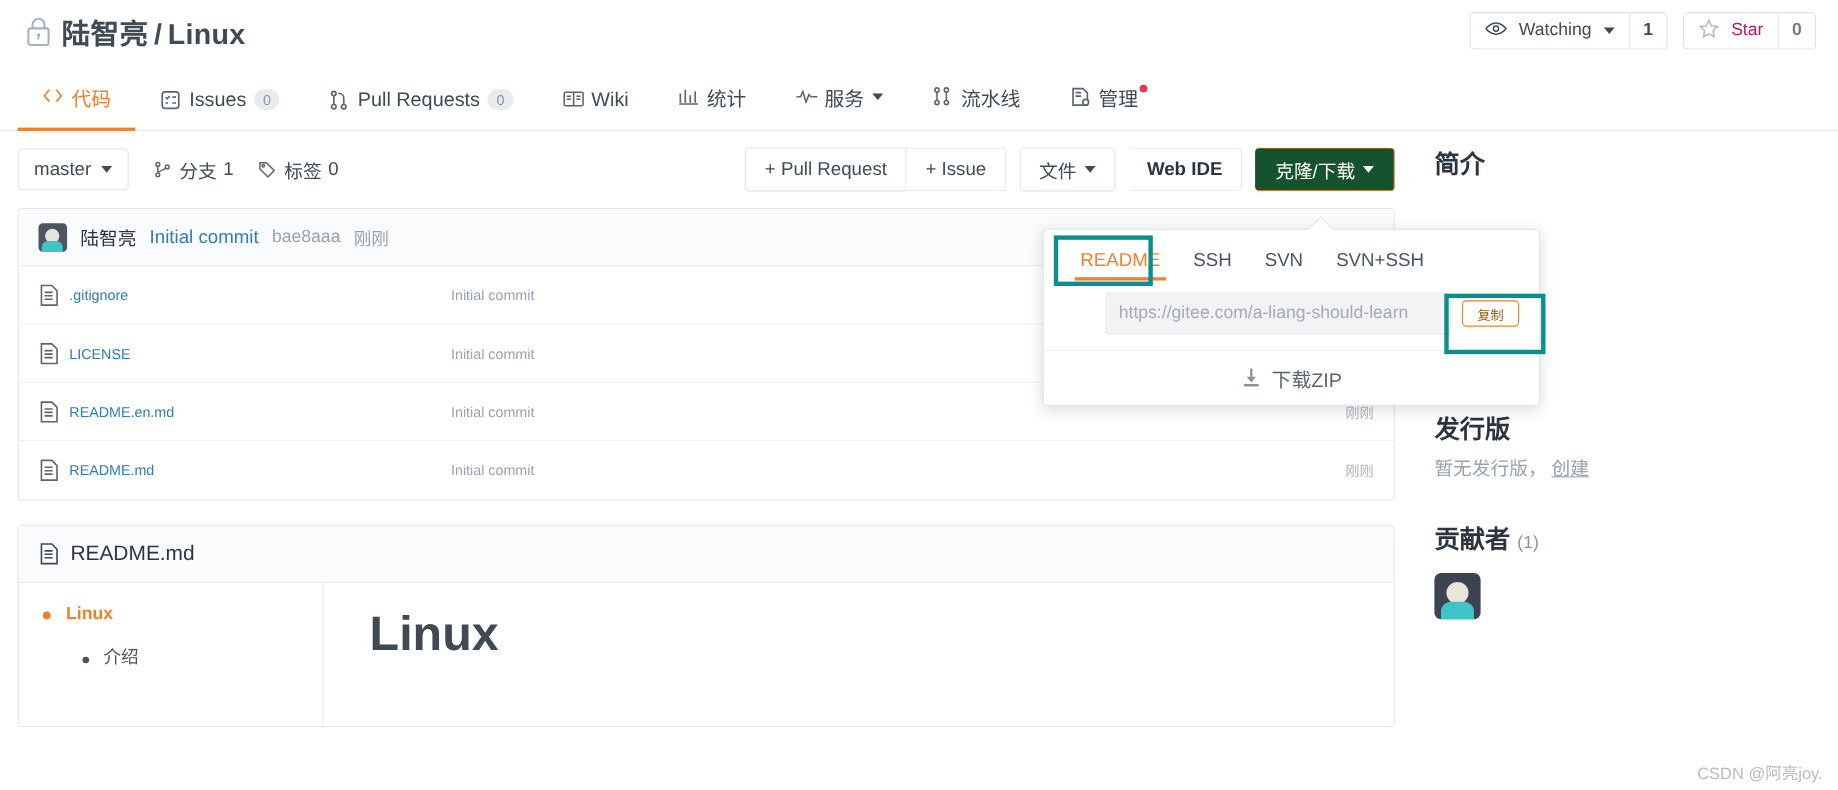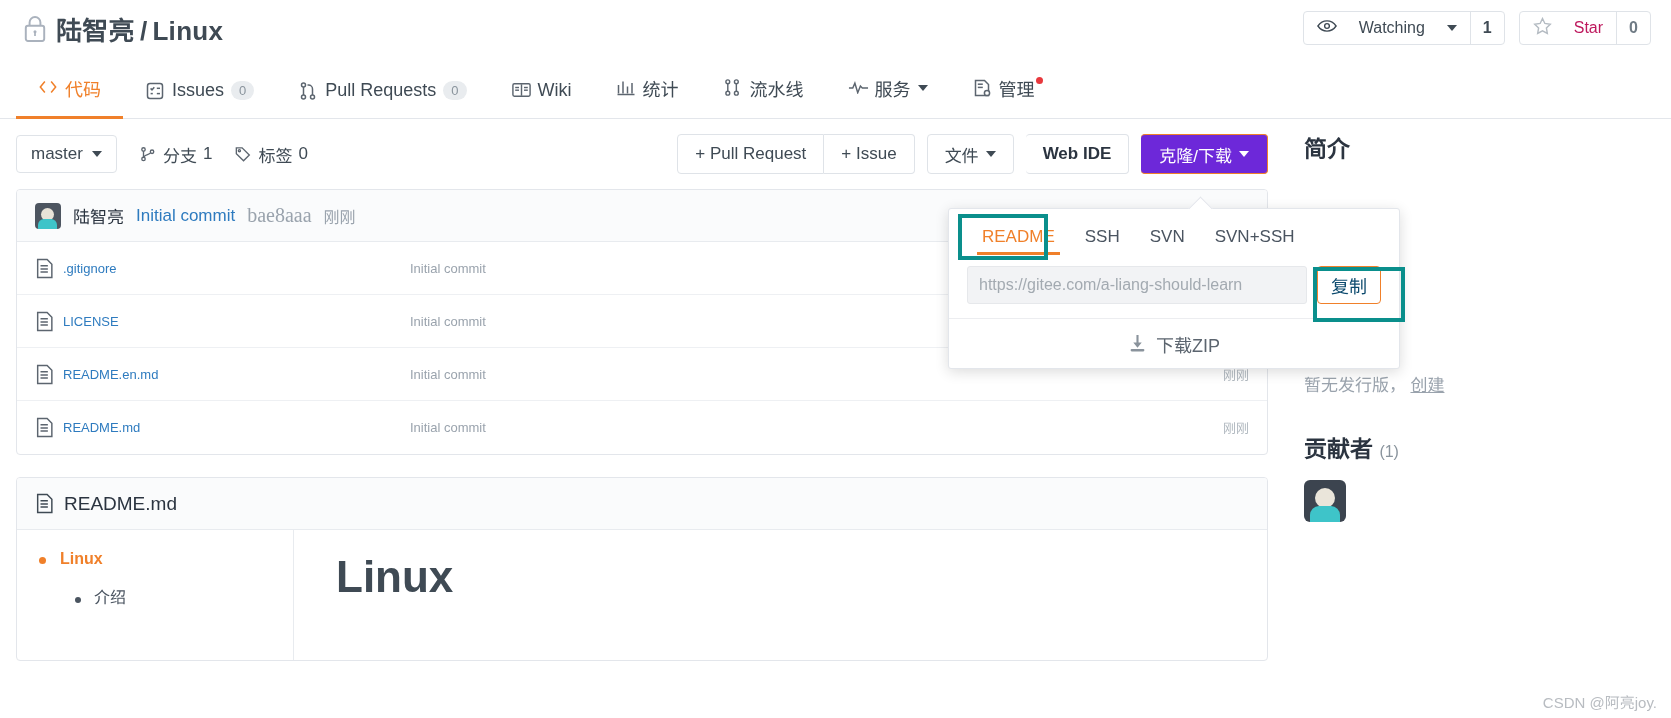--- a/index.html
+++ b/index.html
@@ -45,21 +45,21 @@
     align-items: stretch;
     border: 1px solid #dfe3e8;
     border-radius: 4px;
     background: #fff;
     height: 34px;
     overflow: hidden;
   }
   .btn-group .seg {
     display: flex;
     align-items: center;
-    gap: 22px;
+    gap: 11px;
     padding: 0 13px;
     font-size: 16px;
     color: #3f4a54;
     white-space: nowrap;
   }
   .btn-group .seg + .seg { border-left: 1px solid #dfe3e8; }
   .btn-group .count { font-weight: bold; padding: 0 12px; }
   .btn-group.muted .seg { color: #be185d; }
   .btn-group.muted .count { color: #707b85; }
   .caret-down {
@@ -170,21 +170,21 @@
   }
   .tb-btn + .tb-btn { border-left: none; }
   .tb-group.rounded .tb-btn:first-child { border-radius: 4px 0 0 4px; }
   .tb-group.rounded .tb-btn:last-child { border-radius: 0 4px 4px 0; }
   .tb-solo {
     border-radius: 4px;
     margin-left: 12px;
   }
   .tb-btn.bold { font-weight: bold; color: #2b3440; }
   .tb-btn.primary {
-    background: #6d28d9;
+    background: #14532d;
     border-color: #f0802a;
     color: #fff;
     font-size: 17px;
     padding: 0 18px;
     margin-left: 12px;
     border-radius: 4px;
   }
   .tb-btn.primary .caret-down { border-top-color: #fff; }
 
   
@@ -218,21 +218,21 @@
     background:#e8e3d8;
   }
   .avatar-sm::after {
     content:"";
     position:absolute; left:3px; bottom:0;
     width:19px; height:10px; border-radius:6px 6px 0 0;
     background:#3ec4c9;
   }
   .commit-author { font-size: 17px; color: #2b3440; }
   .commit-msg { font-size: 17px; color: #2e7bbf; }
-  .commit-sha { font-size: 20px; color: #9aa3ad; font-family: Liberation Serif, serif; }
+  .commit-sha { font-size: 16px; color: #9aa3ad; }
   .commit-time { font-size: 16px; color: #9aa3ad; }
 
   .file-row {
     display: flex;
     align-items: center;
     height: 53px;
     padding: 0 18px;
     border-bottom: 1px solid #eef0f3;
     font-size: 13px;
   }
@@ -360,45 +360,46 @@
   .clone-tab.active { color: #f0802a; }
   .clone-tab.active::after {
     content:"";
     position:absolute;
     left: 10px; right: 10px; bottom: 3px;
     height: 3px; background: #f0802a;
   }
   .clone-url-row {
     display: flex;
     align-items: center;
-    padding: 8px 18px 14px 18px;
+    padding: 8px 18px 14px 32px;
     gap: 10px;
+    margin-left: 24px;
   }
   .clone-url {
     flex: 1;
     height: 38px;
     background: #f2f3f5;
     border: 1px solid #e6e8eb;
     border-radius: 3px;
     color: #a3aab1;
     font-size: 16px;
     display: flex;
     align-items: center;
     padding: 0 11px;
     overflow: hidden;
     white-space: nowrap;
   }
   .copy-btn {
     border: 1px solid #f0802a;
-    color: #0c4a6e;
+    color: #a16207;
     background: #fff;
     border-radius: 4px;
-    height: 38px;
+    height: 24px;
     padding: 0 13px;
-    font-size: 18px;
+    font-size: 12px;
     display: flex;
     align-items: center;
     white-space: nowrap;
   }
   .clone-foot {
     border-top: 1px solid #ecedf0;
     height: 50px;
     display: flex;
     align-items: center;
     justify-content: center;
@@ -534,40 +535,40 @@
         <path d="M11.5 15.5V8.5"></path>
           <path d="M16 15.5V5"></path>
         <path d="M1.5 16.5h17"></path>
       </svg>
     </span>
     <span>统计</span>
   </div>
 
   <div class="nav-tab">
     <span class="nav-ico">
+      <svg viewBox="0 0 22 14" width="21" height="14" fill="none" stroke="#5c656f" stroke-width="1.5">
+        <path d="M1 8h4l2.2-5 3 10L13 6l2 2h6"></path>
+      </svg>
+    </span>
+    <span>服务</span>
+    <i class="caret-down"></i>
+  </div>
+
+  <div class="nav-tab">
+    <span class="nav-ico">
       <svg viewBox="0 0 22 20" width="21" height="19" fill="none" stroke="#5c656f" stroke-width="1.5">
         <circle cx="5" cy="4" r="2"></circle>
           <circle cx="5" cy="16" r="2"></circle>
         <circle cx="14" cy="4" r="2"></circle>
           <circle cx="14" cy="16" r="2"></circle>
         <path d="M5 6v8"></path>
           <path d="M14 6v8"></path>
       </svg>
     </span>
     <span>流水线</span>
-  </div>
-
-  <div class="nav-tab">
-    <span class="nav-ico">
-      <svg viewBox="0 0 22 14" width="21" height="14" fill="none" stroke="#5c656f" stroke-width="1.5">
-        <path d="M1 8h4l2.2-5 3 10L13 6l2 2h6"></path>
-      </svg>
-    </span>
-    <span>服务</span>
-    <i class="caret-down"></i>
   </div>
 
   <div class="nav-tab">
     <span class="red-dot"></span>
     <span class="nav-ico">
       <svg viewBox="0 0 20 20" width="20" height="20" fill="none" stroke="#5c656f" stroke-width="1.5">
         <path d="M3.5 2.5h9l4 4v11h-13z"></path>
         <path d="M5.8 6.2h5"></path>
           <path d="M5.8 9.4h5"></path>
         <circle cx="15" cy="15" r="2.6" fill="#fff"></circle>
@@ -740,20 +741,21 @@
   <div class="col-side">
     <div style="height:56px;display:flex;align-items:center;">
       <h2 class="side-title">简介</h2>
     </div>
 
     <div style="height:158px;display:flex;align-items:flex-end;padding-bottom:6px;">
       <span class="license-text">L-2.0</span>
     </div>
 
     <div class="side-block" style="margin-top:38px;">
+      <h2 class="side-title">发行版</h2>
       <div style="margin-top:7px;">
         <span class="side-note">暂无发行版，</span>
         <a class="side-note" href="#">创建</a>
       </div>
     </div>
 
     <div class="side-block" style="margin-top:34px;">
       <h2 class="side-title">
         <span>贡献者</span>
         <span class="side-sub">(1)</span>

